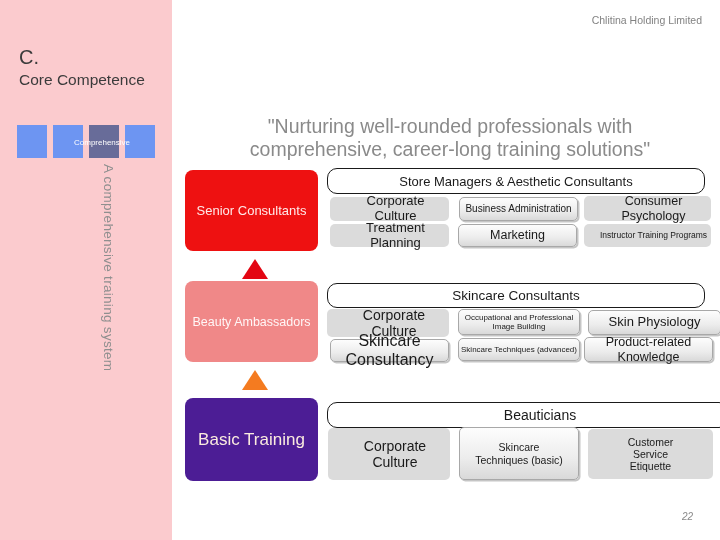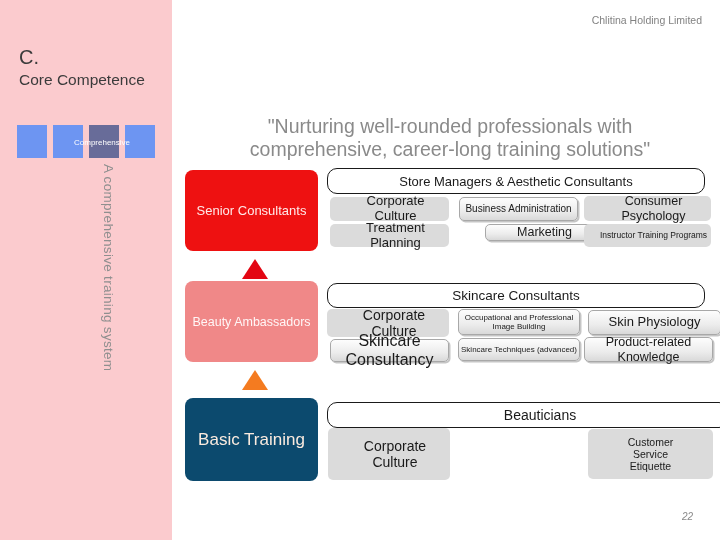--- a/index.html
+++ b/index.html
@@ -23,42 +23,42 @@
   .title{position:absolute;left:185px;top:49px;width:530px;text-align:center;
          font-size:26px;line-height:29px;color:#1f1f1f;font-weight:400;}
   .subtitle{position:absolute;left:185px;top:115px;width:530px;text-align:center;
             font-size:19.5px;line-height:23px;color:#8A8A8A;}
 
   
   .stage-box{position:absolute;width:133px;border-radius:8px;display:flex;
              align-items:center;justify-content:center;text-align:center;}
   .s1{left:185px;top:170px;height:81px;background:#EE1111;color:#FFE9E9;font-size:13px;}
   .s2{left:185px;top:281px;height:81px;background:#F08888;color:#FFF6F6;font-size:12.5px;}
-  .s3{left:185px;top:398px;height:83px;background:#0c4a6e;color:#FBEBDF;font-size:17px;}
+  .s3{left:185px;top:398px;height:83px;background:#4c1d95;color:#FBEBDF;font-size:17px;}
 
   
   .audience{position:absolute;left:327px;width:376px;background:#fff;border:1.5px solid #1a1a1a;
             border-radius:10px;display:flex;align-items:center;justify-content:center;
             color:#1a1a1a;}
   .aud1{top:168px;height:24px;font-size:13px;}
   .aud2{top:283px;height:23px;font-size:13.5px;}
   .aud3{top:402px;height:24px;font-size:14px;padding-left:24px;}
 
   
   .item{position:absolute;display:flex;align-items:center;justify-content:center;
         text-align:center;color:#1a1a1a;line-height:1.15;padding:0 2px;box-sizing:border-box;}
   .flat{background:#DBDBDB;border-radius:5px;padding-left:14px;}
   .bevel{background:linear-gradient(180deg,#fdfdfd,#ececec 60%,#d9d9d9);
          border:1px solid #a8a8a8;border-radius:5px;box-shadow:1.5px 1.5px 0 rgba(150,150,150,.55);}
 
   .i11{left:330px;top:197px;width:119px;height:24px;font-size:13px;}
   .i12{left:459px;top:197px;width:119px;height:24px;font-size:10px;}
   .i13{left:584px;top:196px;width:127px;height:25px;font-size:12.5px;}
   .i14{left:330px;top:224px;width:119px;height:23px;font-size:13px;}
-  .i15{left:485px;top:224px;width:119px;height:17px;font-size:12.5px;}
+  .i15{left:458px;top:224px;width:119px;height:23px;font-size:12.5px;}
   .i16{left:584px;top:224px;width:127px;height:23px;font-size:8.5px;}
 
   .i21{left:327px;top:309px;width:122px;height:28px;font-size:14px;}
   .i22{left:458px;top:309px;width:122px;height:26px;font-size:8px;}
   .i23{left:588px;top:310px;width:133px;height:25px;font-size:13px;}
   .i24{left:330px;top:339px;width:119px;height:23px;font-size:16px;}
   .i25{left:458px;top:338px;width:122px;height:23px;font-size:8px;}
   .i26{left:584px;top:337px;width:129px;height:25px;font-size:12.5px;}
 
   .i31{left:328px;top:428px;width:122px;height:52px;font-size:14px;}
@@ -116,17 +116,18 @@
   <div class="item bevel i23">Skin Physiology</div>
   <div class="item bevel i24">Skincare Consultancy</div>
   <div class="item bevel i25">Skincare Techniques (advanced)</div>
   <div class="item bevel i26">Product-related Knowledge</div>
 
   <div class="tri tri-orange"></div>
 
   <div class="stage-box s3">Basic Training</div>
   <div class="audience aud3">Beauticians</div>
   <div class="item flat  i31">Corporate Culture</div>
+  <div class="item bevel i32">Skincare Techniques (basic)</div>
   <div class="item flat  i33">Customer Service Etiquette</div>
 
   <div class="pagenum">22</div>
 
 </div>
 
 </body></html>

